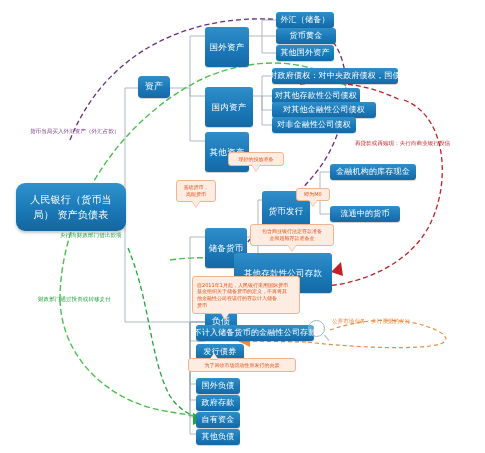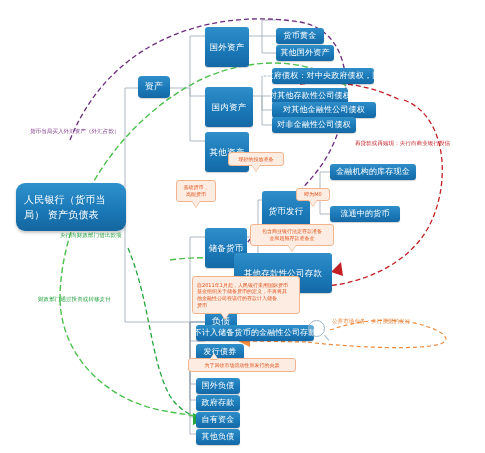--- a/index.html
+++ b/index.html
@@ -23,21 +23,21 @@
     white-space:nowrap;
     display:flex;align-items:center;justify-content:center;
     box-shadow:0 1px 1px rgba(0,0,0,.18);
   }
   .node.center{
     background:linear-gradient(180deg,#2f92cc 0%,#1b79b8 55%,#14669f 100%);
     border-radius:9px;
     font-size:10px;
     padding:6px 8px;
     white-space:normal;
-    text-align:left;
+    text-align:center;
     line-height:1.5;
     box-shadow:0 2px 3px rgba(0,0,0,.22);
   }
   .node.l1{font-size:9px;border-radius:4px;padding:4px 6px;}
   .node.l2{font-size:8.5px;border-radius:3px;padding:20px 5px;}
 
   .callout{
     position:absolute;
     background:#fdece2;
     border:1px solid #f2b48c;
@@ -161,31 +161,34 @@
   <div class="node l2" style="left:205px;top:27px;width:44px;height:18px;">
     <span>国外资产</span>
   </div>
   <div class="node l2" style="left:205px;top:87px;width:48px;height:22px;">
     <span>国内资产</span>
   </div>
   <div class="node l2" style="left:205px;top:132px;width:44px;height:18px;">
     <span>其他资产</span>
   </div>
 
-  <div class="node" style="left:276px;top:28px;width:48px;height:16px;">
+  <div class="node" style="left:276px;top:12px;width:58px;height:16px;">
+    <span>外汇（储备）</span>
+  </div>
+  <div class="node" style="left:276px;top:28px;width:60px;height:16px;">
     <span>货币黄金</span>
   </div>
   <div class="node" style="left:276px;top:45px;width:58px;height:16px;">
     <span>其他国外资产</span>
   </div>
 
-  <div class="node" style="left:272px;top:68px;width:102px;height:16px;">
+  <div class="node" style="left:272px;top:68px;width:126px;height:16px;">
     <span>对政府债权：对中央政府债权，国债</span>
   </div>
-  <div class="node" style="left:272px;top:88px;width:76px;height:16px;">
+  <div class="node" style="left:272px;top:88px;width:88px;height:16px;">
     <span>对其他存款性公司债权</span>
   </div>
   <div class="node" style="left:272px;top:102px;width:104px;height:16px;">
     <span>对其他金融性公司债权</span>
   </div>
   <div class="node" style="left:272px;top:117px;width:84px;height:16px;">
     <span>对非金融性公司债权</span>
   </div>
 
   <div class="node l2" style="left:205px;top:228px;width:42px;height:18px;">

